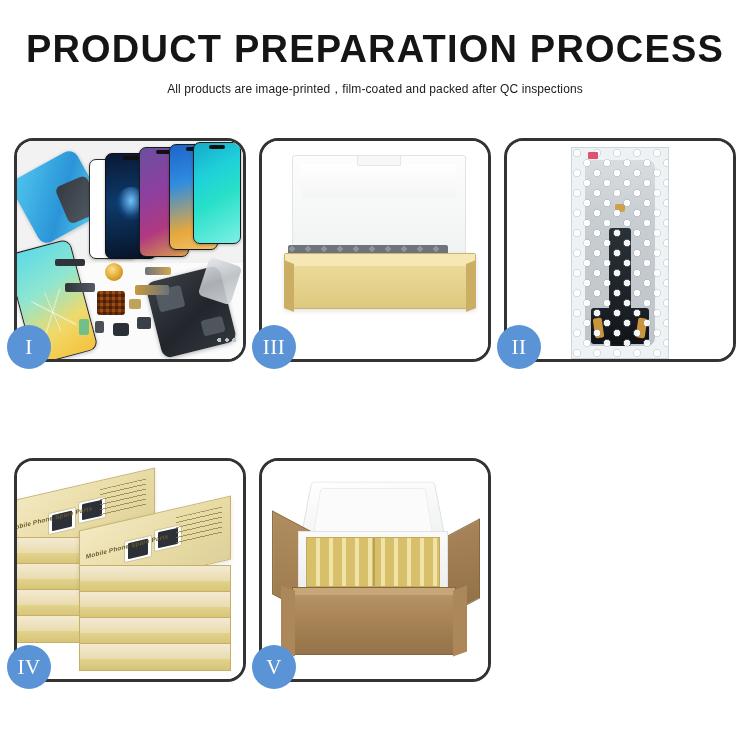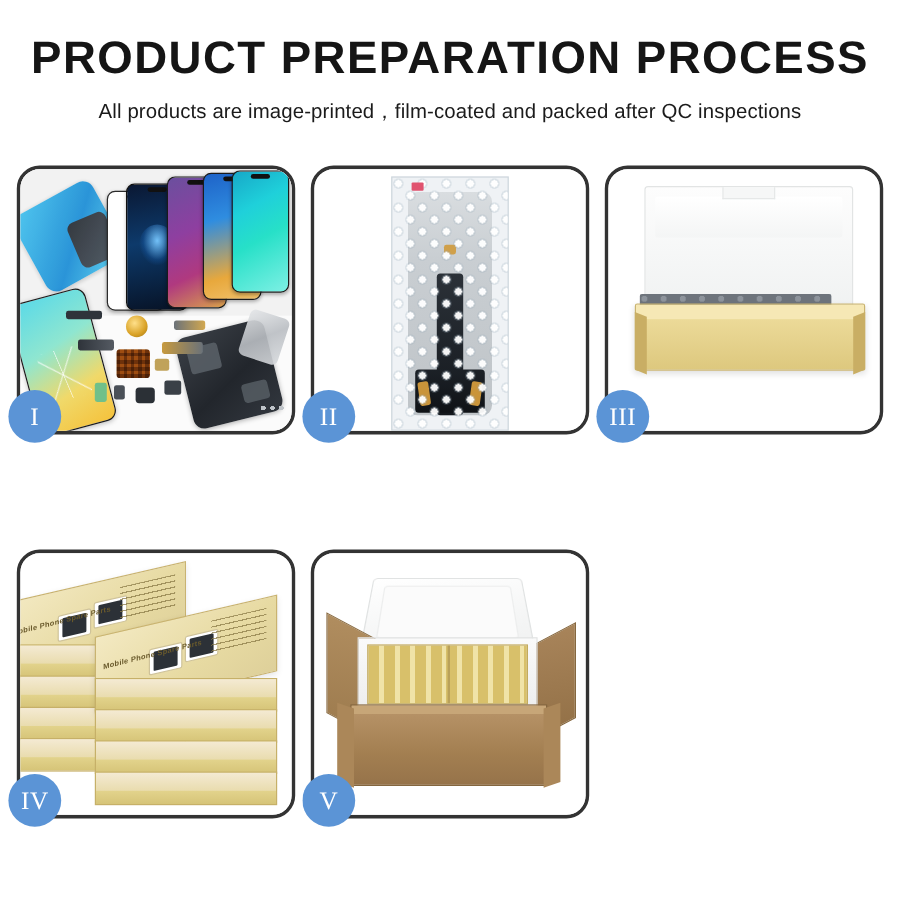--- a/index.html
+++ b/index.html
@@ -13,21 +13,21 @@
   .page{width:750px;height:534px;position:relative;}
 
   
   .header{text-align:center;padding-top:30px;}
   .title{
     font-size:38px;font-weight:bold;color:#151515;
     letter-spacing:1.2px;line-height:1.05;
     font-family:"Liberation Sans", sans-serif;
   }
   .subtitle{
-    font-size:17px;color:#1b1b1b;margin-top:11px;letter-spacing:.1px;
+    font-size:12px;color:#1b1b1b;margin-top:11px;letter-spacing:.1px;
   }
 
   
   .grid{
     position:absolute;left:14px;top:138px;
     width:722px;
     display:grid;
     grid-template-columns:232px 232px 232px;
     grid-template-rows:224px 224px;
     column-gap:13px;row-gap:96px;
@@ -300,47 +300,47 @@
         <div class="btn2"></div>
         <div class="btn3"></div>
         <div class="btn4"></div>
         <div class="foiltool"></div>
         <div class="screws"></div>
       </div>
       <div class="badge">I</div>
     </div>
 
     <div class="panel">
-      <div class="panel-inner p2">
-        <div class="bubblebag">
-          <div class="lcd">
-            <span class="dark"></span>
-            <span class="conn"></span>
-            <span class="gold1"></span>
-            <span class="gold2"></span>
-            <span class="gold3"></span>
-          </div>
-          <div class="redtab"></div>
-          <div class="bubbles"></div>
-        </div>
-      </div>
-      <div class="badge">II</div>
-    </div>
-
-    <div class="panel">
       <div class="panel-inner p3">
         <div class="foamlid"></div>
         <div class="bubblefill"></div>
         <div class="boxtray">
           <span class="lip"></span>
           <span class="lsideL"></span>
           <span class="lsideR"></span>
         </div>
       </div>
       <div class="badge">III</div>
+    </div>
+
+    <div class="panel">
+      <div class="panel-inner p2">
+        <div class="bubblebag">
+          <div class="lcd">
+            <span class="dark"></span>
+            <span class="conn"></span>
+            <span class="gold1"></span>
+            <span class="gold2"></span>
+            <span class="gold3"></span>
+          </div>
+          <div class="redtab"></div>
+          <div class="bubbles"></div>
+        </div>
+      </div>
+      <div class="badge">II</div>
     </div>
 
     <div class="panel">
       <div class="panel-inner p4">
 
         <div class="stack" style="left:-14px;top:24px;">
           <div class="gtop" style="left:0;top:0;">
             <span class="thumb" style="left:44px;top:20px;">
                 <i></i>
               </span>

